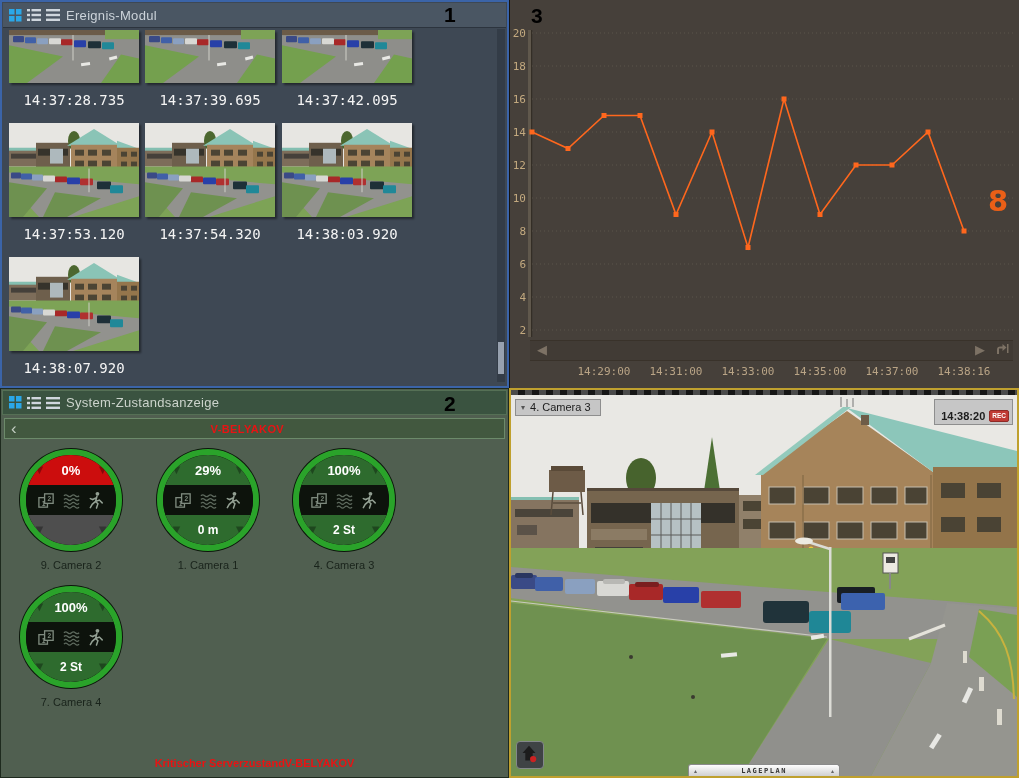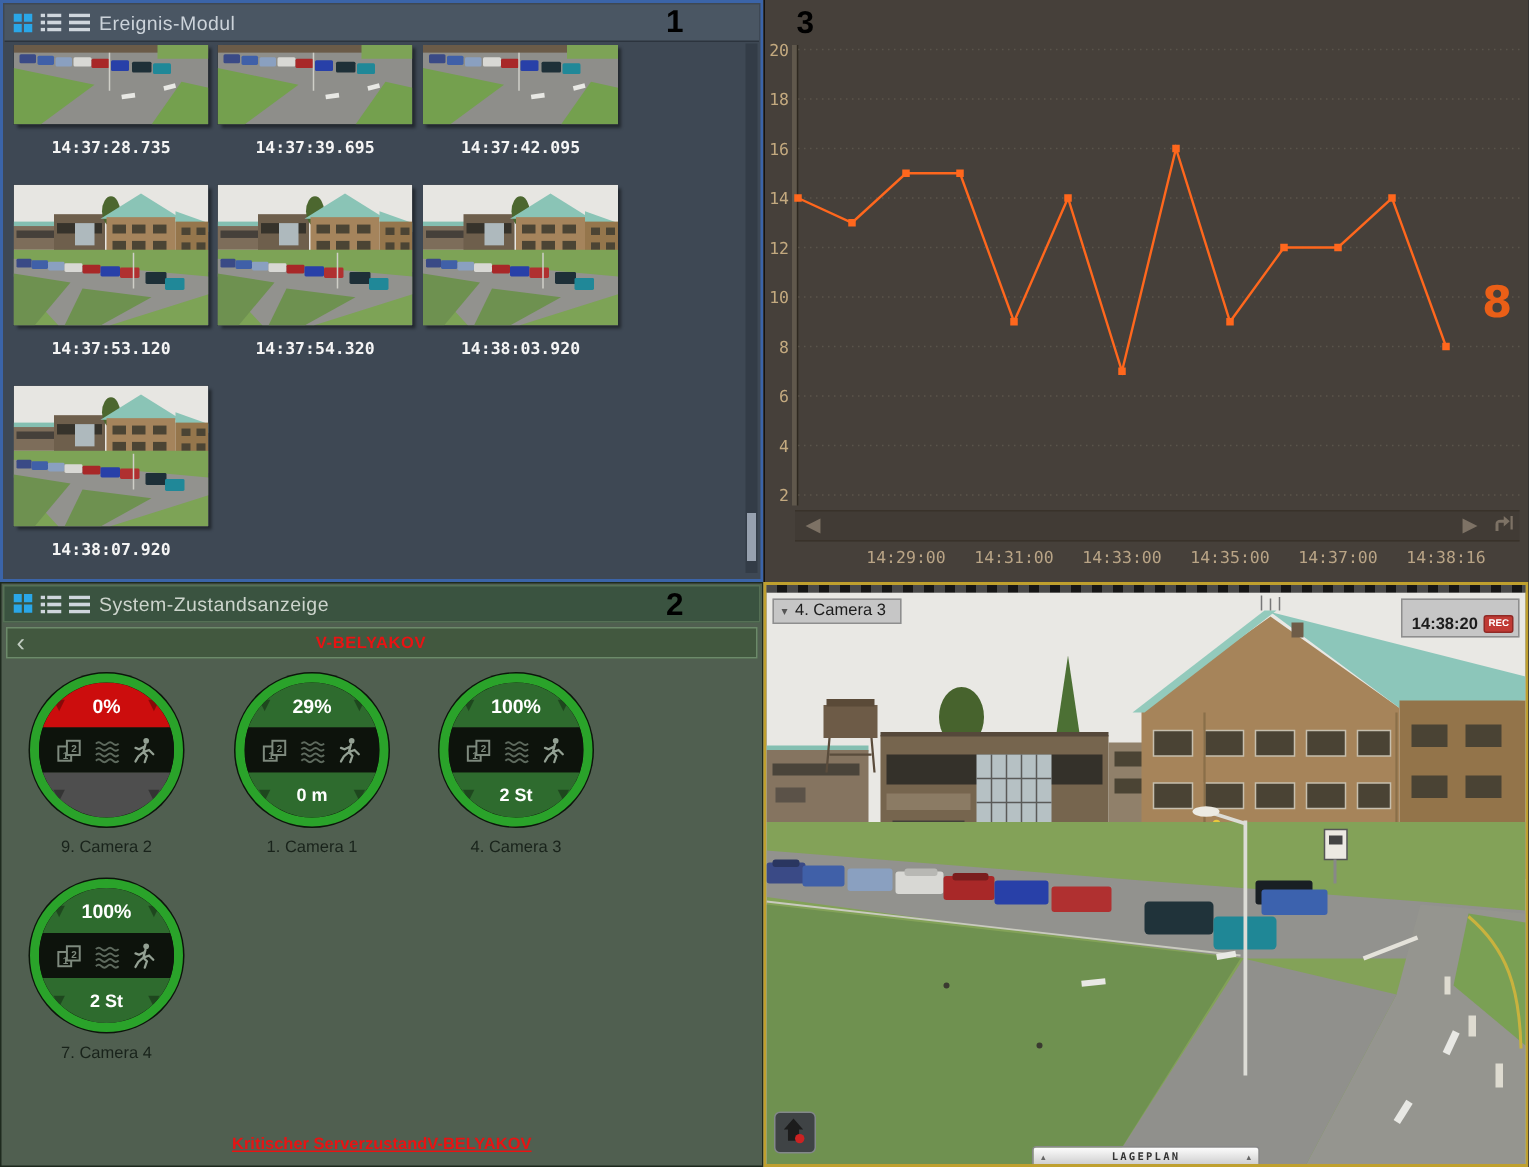--- a/index.html
+++ b/index.html
@@ -9,21 +9,21 @@
 
   
   #p-events{left:0;top:0;width:509px;height:388px;background:#3e4854;border:2px solid #3b64a8;}
   .hd{position:absolute;left:1px;right:1px;top:1px;height:25px;display:flex;align-items:center;gap:6px;padding:0 6px;box-sizing:border-box;}
   #p-events .hd{background:#4a5663;border-bottom:1px solid #2c343e;}
   .hd-title{font-size:13px;color:#ccd3da;letter-spacing:.3px;}
   .ictrio{display:flex;gap:5px;align-items:center;}
   .ic{display:block;}
   .thumb{position:absolute;width:130px;background:#1d242c;box-shadow:2px 2px 2px rgba(0,0,0,.45);}
   .thumb svg{display:block;width:130px;}
-  .ts{position:absolute;width:130px;text-align:center;font-family:"DejaVu Sans Mono",monospace;font-size:11px;font-weight:bold;color:#f4f4f4;}
+  .ts{position:absolute;width:130px;text-align:center;font-family:"DejaVu Sans Mono",monospace;font-size:14px;font-weight:normal;color:#f4f4f4;}
   .sb-track{position:absolute;right:2px;top:27px;bottom:4px;width:8px;background:#333c47;}
   .sb-thumb{position:absolute;left:1px;bottom:8px;width:6px;height:32px;background:#97a1af;}
 
   
   #p-counter{left:509px;top:0;width:510px;height:388px;background:#46403a;border-left:1px solid #141210;}
   #p-counter .hd{background:#494238;border:1px solid #5c5243;border-bottom-color:#2a251e;}
   #p-counter .hd-title{color:#958a7b;margin-left:44px;}
   #counter-plot{position:absolute;left:0;top:0;width:510px;height:388px;pointer-events:none;}
   .big-val{position:absolute;left:478px;top:184px;font-family:"DejaVu Sans",sans-serif;font-size:29px;font-weight:bold;color:#ea5f17;}
   .strip{position:absolute;left:20px;right:6px;top:340px;height:19px;background:rgba(0,0,0,.07);border-top:1px solid #39322a;border-bottom:1px solid #39322a;}
@@ -43,21 +43,21 @@
   .gring{width:90px;height:90px;border-radius:50%;border:6px solid #2aa32a;box-shadow:0 0 0 1px #0c150b, inset 0 0 0 2px #0c150b;background:#16240f;overflow:hidden;position:relative;margin:0 auto;}
   .seg{position:absolute;left:0;right:0;height:30px;display:flex;align-items:center;justify-content:center;color:#fff;font-weight:bold;font-size:13px;}
   .seg.top{top:0;background:#2e6b2e;}
   .seg.mid{top:30px;background:#0d130c;gap:6px;}
   .seg.bot{top:60px;background:#2e6b2e;font-size:12px;}
   .gauge.alarm .seg.top{background:#cc0d0d;}
   .gauge.alarm .seg.bot{background:#4e4e4e;}
   .seg .ar{position:absolute;font-size:13px;color:rgba(0,0,0,.33);top:7px;}
   .seg .ar.al{left:7px;} .seg .ar.ar2{right:7px;}
   .glabel{margin-top:8px;font-size:11px;color:#19231b;}
-  .alert{position:absolute;left:0;right:0;top:368px;text-align:center;font-size:11px;font-weight:bold;color:#e81313;text-decoration:underline;cursor:pointer;}
+  .alert{position:absolute;left:0;right:0;top:368px;text-align:center;font-size:11px;font-weight:bold;color:#e81313;cursor:pointer;}
 
   
   #p-camera{left:509px;top:388px;width:510px;height:390px;background:#8b8b88;border:2px solid #bfa02e;}
   .cam-strip{position:absolute;left:0;top:0;right:0;height:5px;background:repeating-linear-gradient(90deg,#4a4a4a 0 7px,#161616 7px 14px);}
   #cam-scene{position:absolute;left:0;top:5px;width:506px;height:381px;}
   .cam-name{position:absolute;left:4px;top:9px;background:#c6c6c6;border:1px solid #8e8e8e;font-size:11px;color:#1c1c1c;padding:1px 9px 2px 5px;display:flex;gap:5px;align-items:center;cursor:pointer;}
   .cam-name .dd{font-size:8px;color:#555;}
   .cam-time{position:absolute;right:4px;top:9px;background:#c6c6c6;border:1px solid #8e8e8e;font-size:11px;font-weight:bold;color:#1c1c1c;padding:10px 3px 2px 6px;display:flex;gap:4px;align-items:center;}
   .rec{background:#c03a34;color:#fff;font-size:6.5px;font-weight:bold;padding:1px 2px;border-radius:2px;border:1px solid #902a26;line-height:1.2;}
   .corner{position:absolute;left:5px;bottom:7px;width:26px;height:26px;background:#3f4345;border:1px solid #83888a;border-radius:4px;cursor:pointer;}

